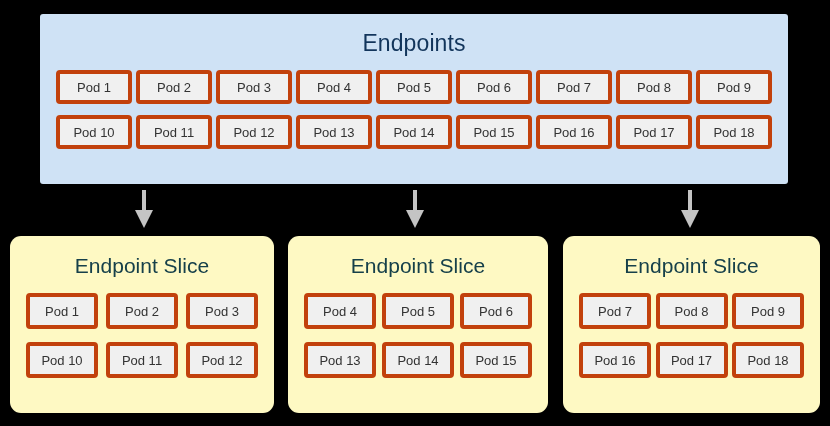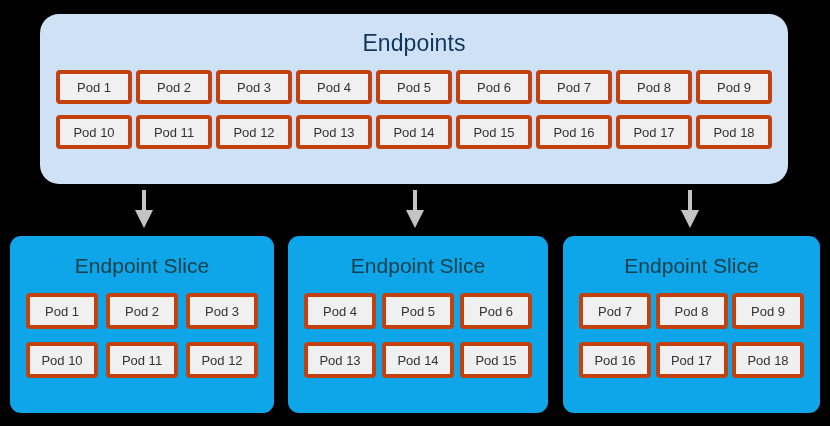--- a/index.html
+++ b/index.html
@@ -22,21 +22,21 @@
   }
 
   
   .endpoints-box {
     position: absolute;
     left: 40px;
     top: 14px;
     width: 748px;
     height: 170px;
     background: #cfe2f5;
-    border-radius: 19px;
+    border-radius: 3px;
     box-sizing: border-box;
   }
 
   .endpoints-title {
     text-align: center;
     color: #12355b;
     font-size: 23px;
     line-height: 23px;
     padding-top: 18px;
     letter-spacing: 0.1px;
@@ -85,21 +85,21 @@
   }
   .arrow-1 { left: 133px; }
   .arrow-2 { left: 404px; }
   .arrow-3 { left: 679px; }
 
   
   .slice-box {
     position: absolute;
     top: 236px;
     height: 177px;
-    background: #0ea5e9;
+    background: #fef9c3;
     border-radius: 11px;
     box-sizing: border-box;
   }
   .slice-1 { left: 10px;  width: 264px; }
   .slice-2 { left: 288px; width: 260px; }
   .slice-3 { left: 563px; width: 257px; }
 
   .slice-title {
     text-align: center;
     color: #16404a;

